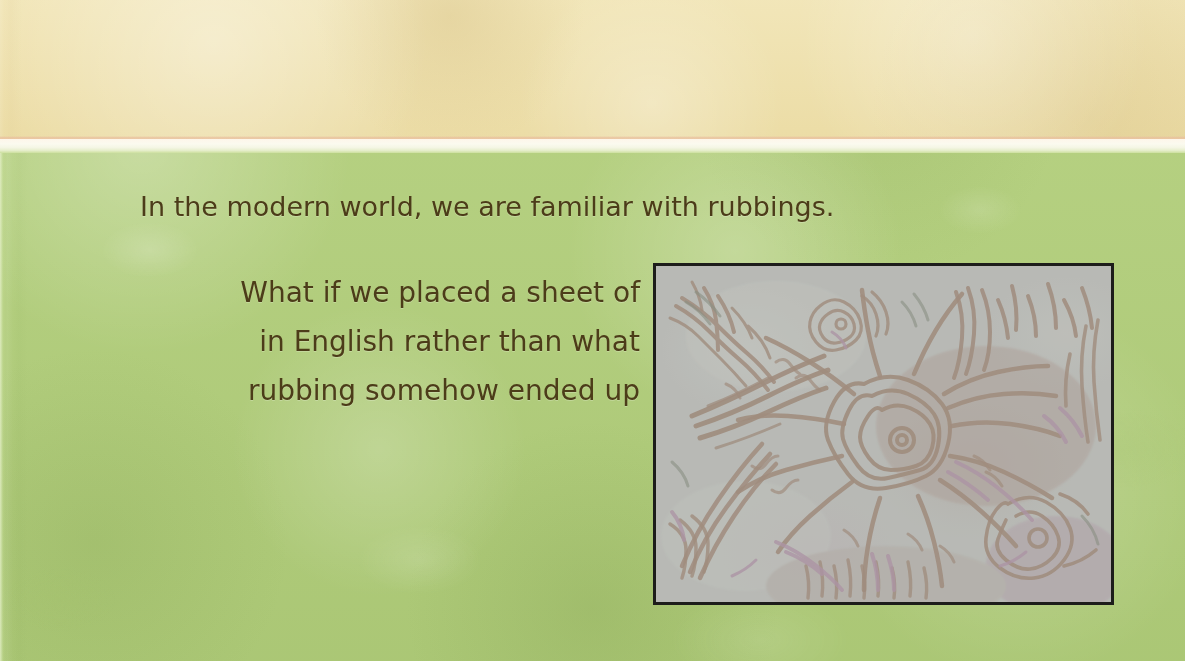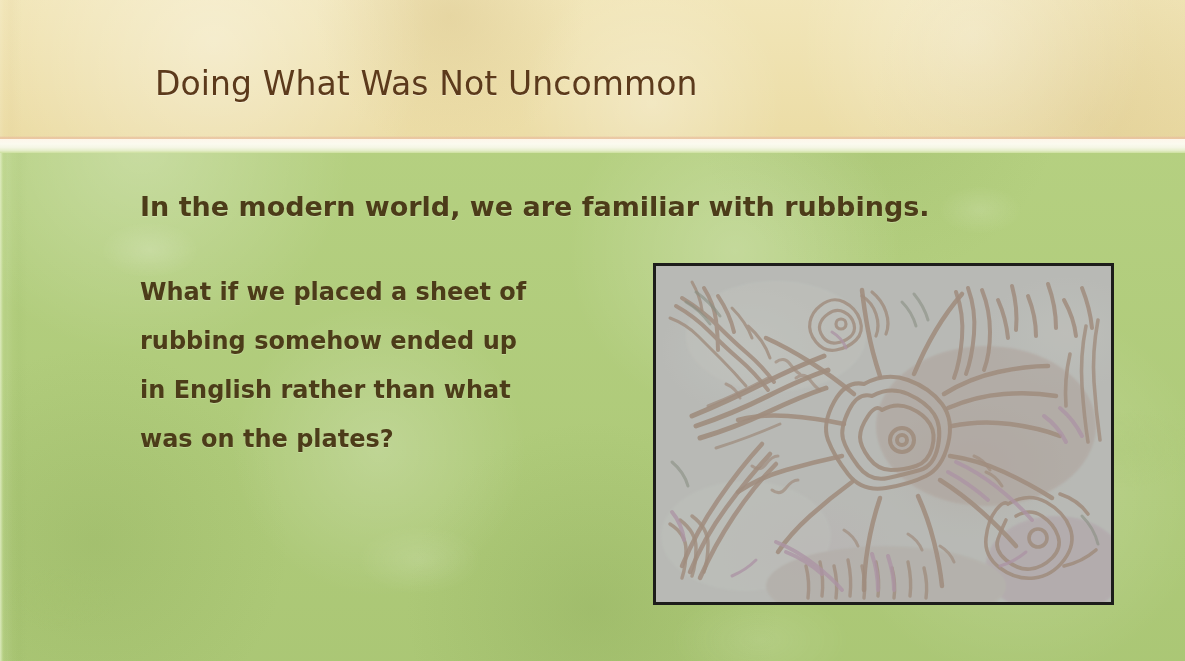--- a/index.html
+++ b/index.html
@@ -124,37 +124,38 @@
     letter-spacing: 0.1px;
     color: #5c3a1b;
     white-space: nowrap;
     text-shadow: 0 1px 0 rgba(255,255,255,0.35);
   }
 
   
   .para {
     position: absolute;
     font-family: "DejaVu Sans", sans-serif;
-    font-weight: 700;
+    font-weight: 400;
     color: #4c3c19;
     text-shadow: 0 1px 0 rgba(255,255,255,0.22);
   }
   .para-intro {
     left: 140px;
     top: 190px;
     font-size: 27px;
     line-height: 34px;
     white-space: nowrap;
   }
   .para-question {
     left: 140px;
     top: 268px;
     width: 500px;
-    font-size: 24px;
+    font-size: 28px;
     line-height: 49px;
+    text-align: right;
   }
   .para-question .ln { display: block; white-space: nowrap; }
 
   
   .picture-frame {
     position: absolute;
     left: 653px;
     top: 263px;
     width: 461px;
     height: 342px;
@@ -187,29 +188,27 @@
 <div class="slide">
 
   <div class="body-bg"></div>
   <div class="body-speckle"></div>
 
   <div class="header-band"></div>
   <div class="header-rule"></div>
   <div class="header-sep"></div>
   <div class="left-edge"></div>
 
-  <div class="slide-title">Doing What Was Not Uncommon</div>
 
   <div class="para para-intro">In the modern world, we are familiar with rubbings.</div>
 
   <div class="para para-question">
     <span class="ln">What if we placed a sheet of</span>
+    <span class="ln">in English rather than what</span>
     <span class="ln">rubbing somehow ended up</span>
-    <span class="ln">in English rather than what</span>
-    <span class="ln">was on the plates?</span>
   </div>
 
   <div class="picture-frame">
     <div class="picture-inner">
       <svg class="rubbing-svg" viewBox="0 0 455 336" preserveAspectRatio="none">
         <defs>
           <filter id="soft">
               <feGaussianBlur stdDeviation="0.6"></feGaussianBlur>
             </filter>
           <filter id="softer">

